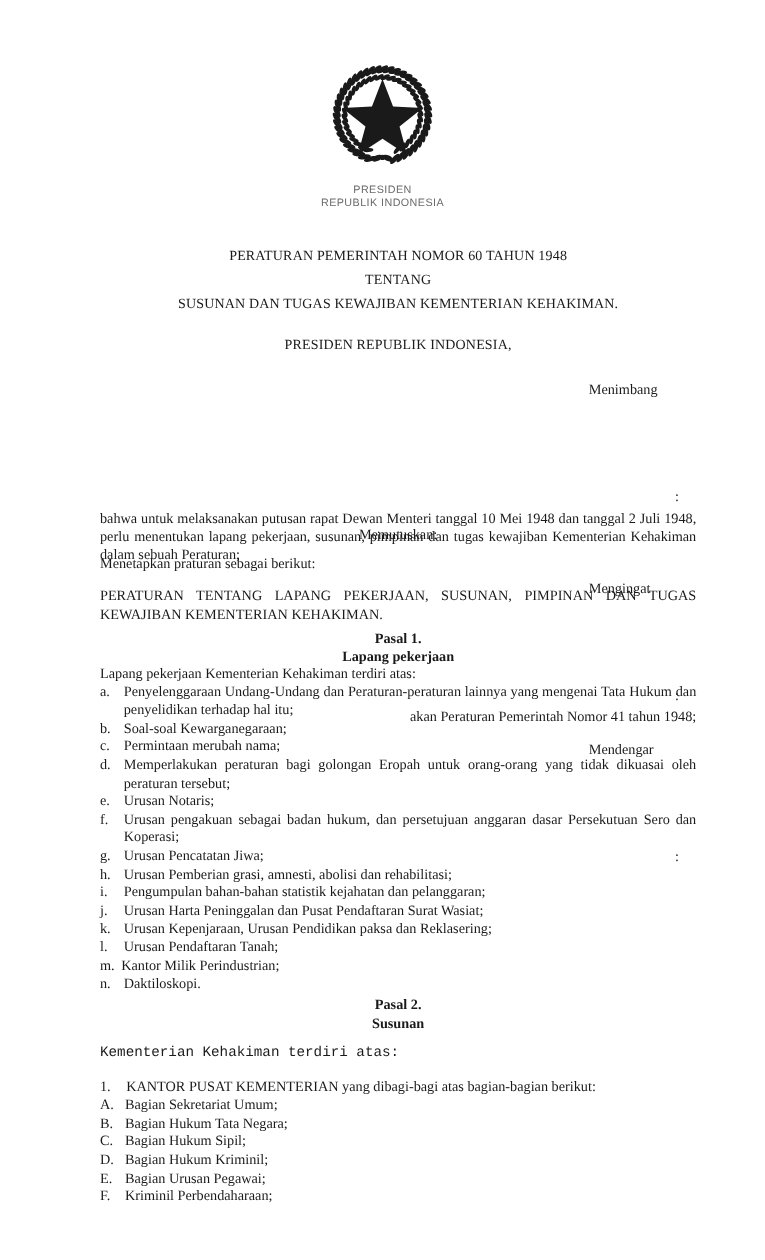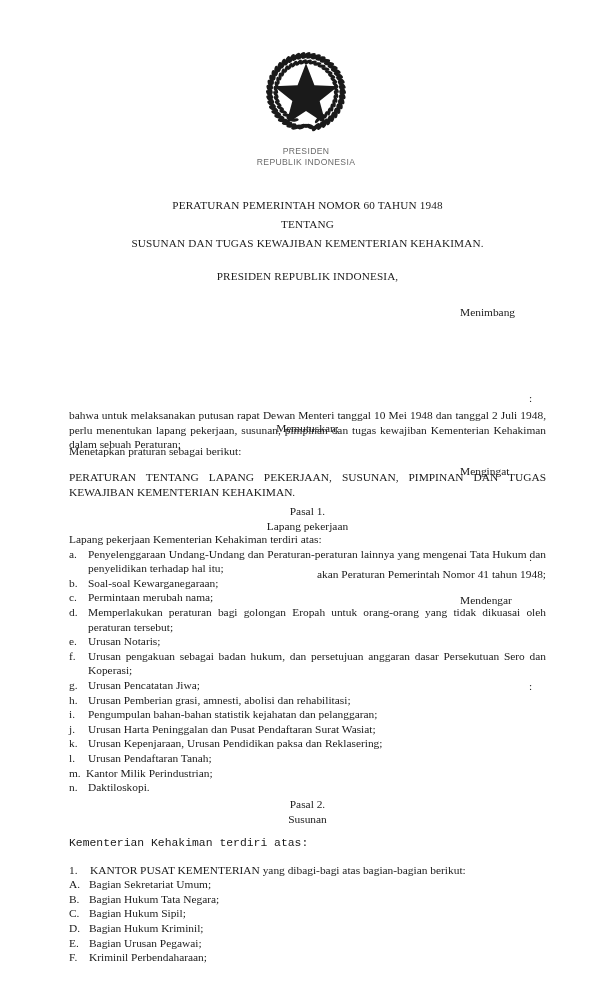--- a/index.html
+++ b/index.html
@@ -44,21 +44,21 @@
     font-size: 8.6px;
     line-height: 11px;
     letter-spacing: 0.35px;
     color: #6b6b6b;
   }
   .emblem-caption div { white-space: nowrap; }
 
   
   .frame {
     position: absolute;
-    left: 69px;
+    left: 80px;
     width: 477px;
   }
 
   .center { text-align: center; }
 
   
   .title-block { top: 196px; font-size: 11.2px; line-height: 19px; }
   .title-block .t-main { letter-spacing: 0.15px; }
 
   .presiden-line {
@@ -101,21 +101,21 @@
   
   .menetapkan { top: 444px; font-size: 11.4px; line-height: 15px; }
   .menetapkan .caps {
     margin-top: 11px;
     line-height: 14.6px;
     text-align: justify;
     text-justify: inter-word;
   }
 
   
-  .pasal-head { font-size: 11.4px; line-height: 14.6px; }
+  .pasal-head { font-size: 11.4px; line-height: 14.6px; font-weight: bold; }
 
   .pasal1-head { top: 504px; }
   .pasal2-head { top: 797px; }
 
   
   .sec { font-size: 11.4px; line-height: 14.6px; }
   .sec-intro { line-height: 14.6px; }
 
   ol.alpha, ol.num, ol.upper {
     list-style: none;

